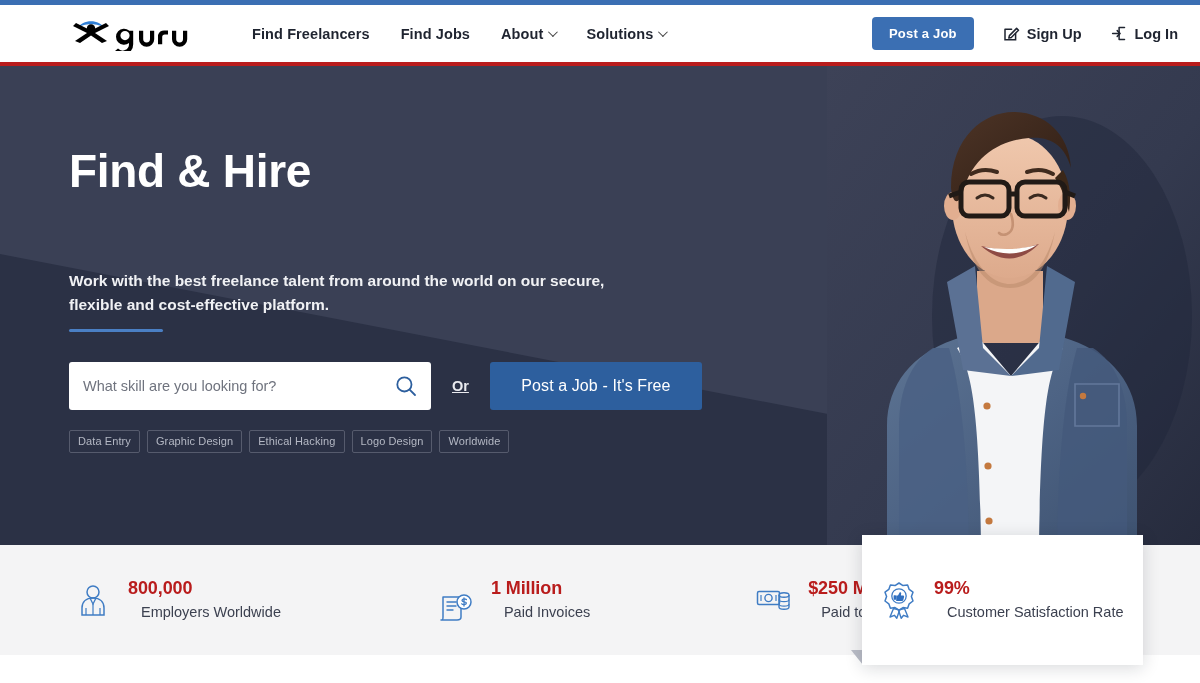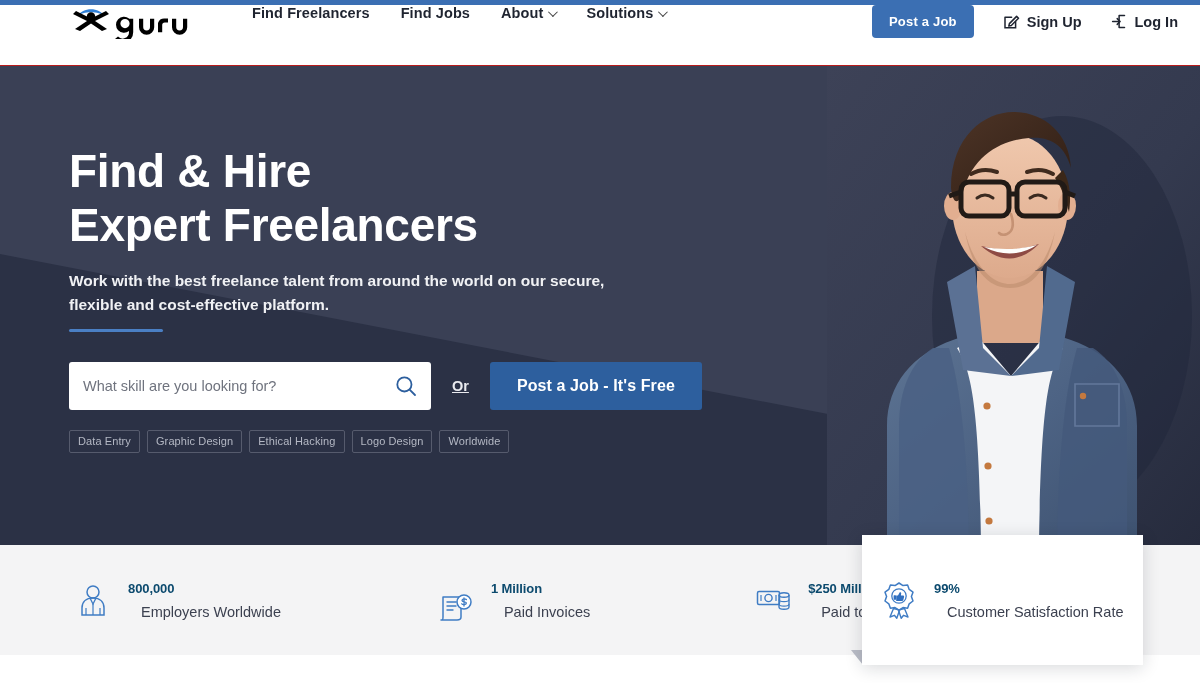--- a/index.html
+++ b/index.html
@@ -16,22 +16,22 @@
   
   .top-strip {
     position:absolute; top:0; left:0; width:1200px; height:5px;
     background:#3b6fb3;
   }
 
   
   .header {
     position:absolute; top:5px; left:0; width:1200px; height:61px;
     background:#ffffff;
-    display:flex; align-items:flex-start;
-    border-bottom:1px solid #b91c1c;
+    display:flex; align-items:center;
+    border-bottom:4px solid #b91c1c;
   }
   .logo { margin-left:69px; display:flex; align-items:flex-end; height:34px; }
   .logo svg { display:block; }
 
   .nav { display:flex; align-items:center; margin-left:59px; gap:31px; }
   .nav-item {
     font-size:14.5px; font-weight:bold; color:#1f2430;
     letter-spacing:.1px; cursor:pointer; white-space:nowrap;
     display:flex; align-items:center; gap:5px;
   }
@@ -114,21 +114,21 @@
     position:absolute; right:14px; top:50%; transform:translateY(-50%);
     cursor:pointer; display:block;
   }
   .or-text {
     margin:0 21px; font-size:14.5px; font-weight:bold; color:#e9eaee;text-decoration:underline;
   }
   .cta-btn {
     width:212px; height:48px;
     background:#2d5f9e; color:#ffffff; border:none; border-radius:3px;
     font-family:"Liberation Sans", sans-serif;
-    font-size:16px; font-weight:bold; letter-spacing:.1px;
+    font-size:16px; font-weight:normal; letter-spacing:.1px;
     cursor:pointer;
   }
 
   
   .tags {
     position:absolute; left:69px; top:364px;
     display:flex; gap:7px;
   }
   .tag {
     border:1px solid #565b6d; border-radius:2px;
@@ -144,21 +144,21 @@
     display:flex; align-items:center;
   }
   .stat { display:flex; align-items:center; }
   .stat:nth-child(1) { margin-left:73px; }
   .stat:nth-child(2) { margin-left:155px;align-items:flex-end; }
   .stat:nth-child(3) { margin-left:163px; }
   .stat-icon { width:40px; display:flex; justify-content:center; }
   .stat-icon svg { display:block; }
   .stat-text { margin-left:15px; }
   .stat-value {
-    font-size:13px; font-weight:bold; color:#0c4a6e; line-height:23px;
+    font-size:18px; font-weight:bold; color:#b91c1c; line-height:23px;
     letter-spacing:-.1px;
   }
   .stat-label {
     font-size:14.5px; color:#3c4150; line-height:22px; margin-top:1px;margin-left:13px;
   }
 
   
   .sat-card {
     position:absolute; left:862px; top:535px; width:281px; height:130px;
     background:#ffffff;
@@ -320,21 +320,20 @@
         <path d="M184 148 q5 16 -4 20 q-5 2 -8 -1" stroke="#c59274" stroke-width="2.6" fill="none" stroke-linecap="round"></path>
 
         <path d="M154 180 q30 26 58 -2 q-28 10 -58 2 z" fill="#8e4b44"></path>
         <path d="M157 181 q28 14 53 -2 q-26 7 -53 2 z" fill="#fdfdfb"></path>
       </svg>
     </div>
 
     <div class="hero-inner">
       <h1 class="hero-title">
         <span>Find &amp; Hire</span><br>
-        <span>Expert Freelancers</span>
       </h1>
 
       <p class="hero-sub">Work with the best freelance talent from around the world on our secure, flexible and cost-effective platform.</p>
 
       <div class="hero-rule"></div>
 
       <div class="search-row">
         <div class="search-box">
           <input class="search-input" type="text" placeholder="What skill are you looking for?" style="">
           <svg class="search-icon" width="22" height="22" viewBox="0 0 22 22" aria-hidden="true">

